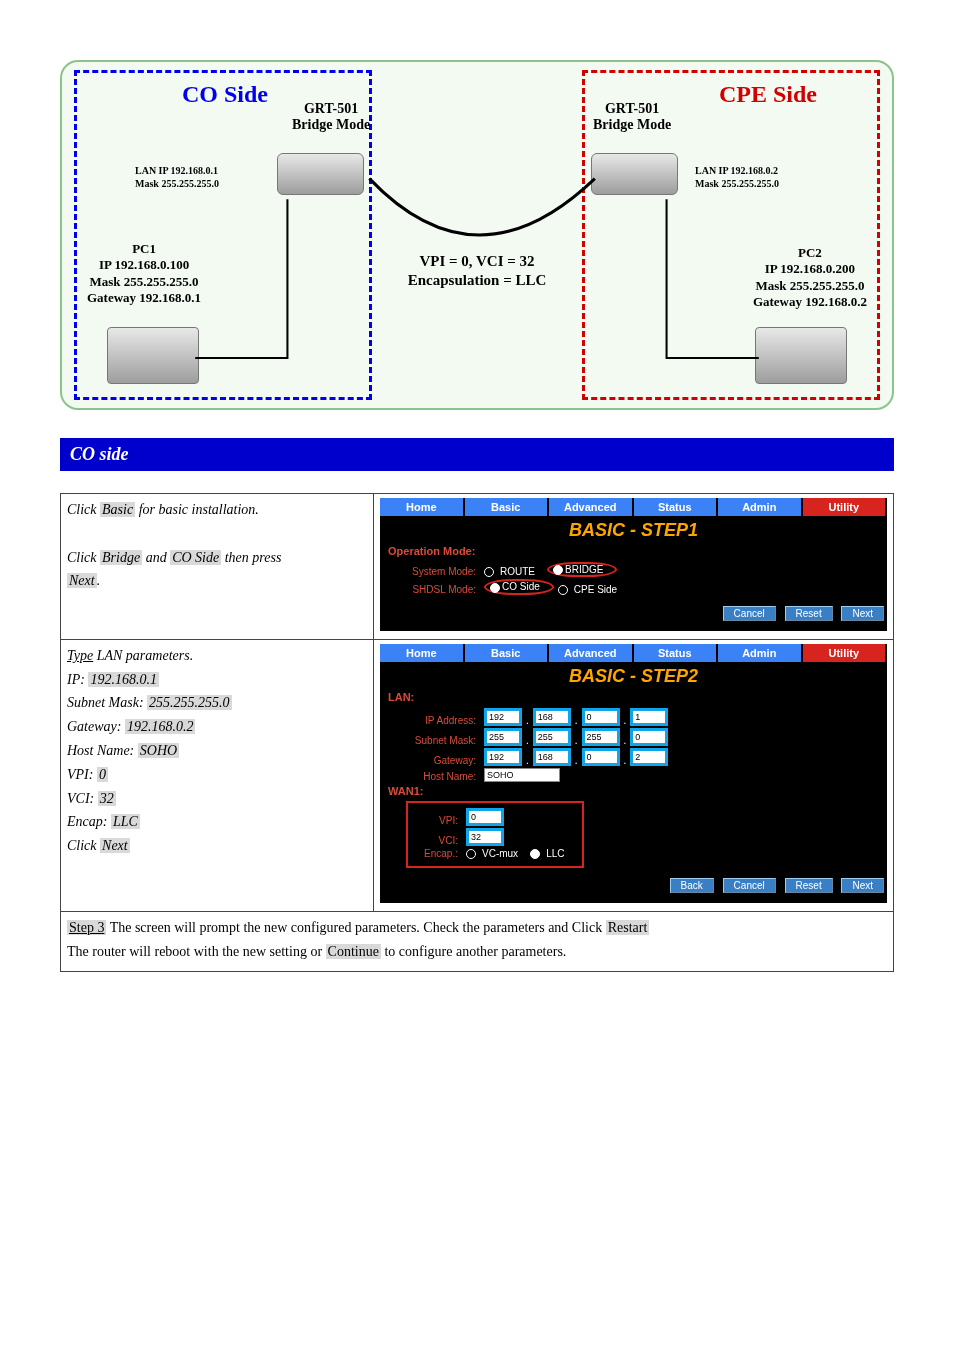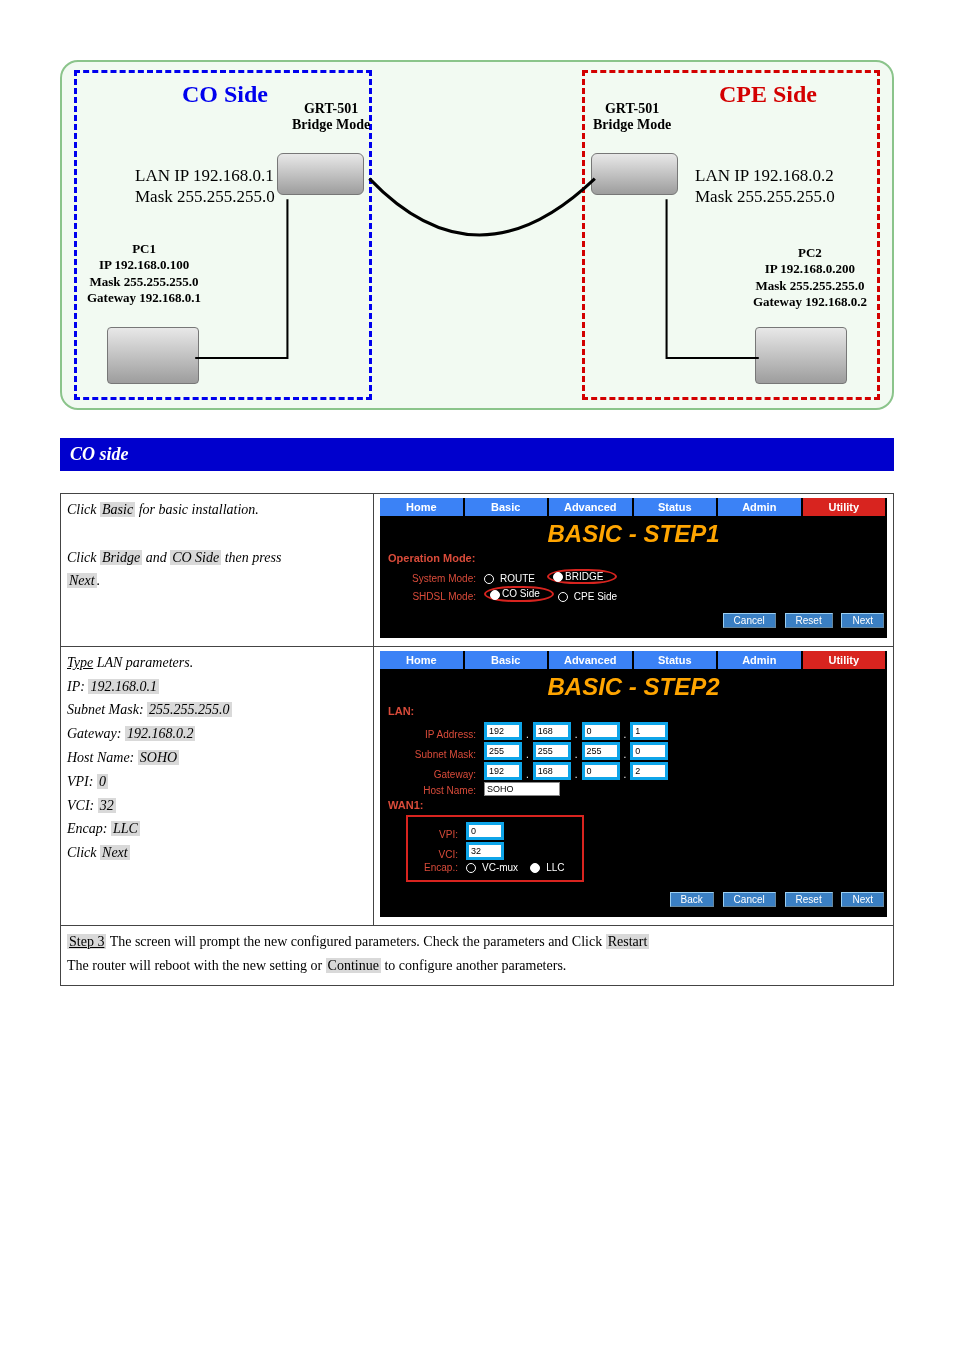--- a/index.html
+++ b/index.html
@@ -37,22 +37,22 @@
   .side-title.co { color: #0000ee; left: 105px; }
   .side-title.cpe { color: #d30000; right: 60px; }
   .device-label {
     font-weight: bold;
     font-size: 14px;
     position: absolute;
     text-align: center;
     line-height: 1.15;
   }
   .lan-label {
-    font-weight: normal;
-    font-size: 17px;
+    font-weight: bold;
+    font-size: 10px;
     position: absolute;
     line-height: 1.25;
   }
   .pc-label {
     font-weight: bold;
     font-size: 13px;
     position: absolute;
     text-align: center;
     line-height: 1.25;
   }
@@ -117,21 +117,21 @@
     font-weight: bold;
     color: #fff;
     border-right: 2px solid #000;
     font-size: 11px;
   }
   .tab.blue { background: #3b82f6; }
   .tab.red  { background: #d8241f; }
   .basic-title {
     color: #ffa500;
     font-weight: bold;
-    font-size: 24px;
+    font-size: 18px;
     text-align: center;
     padding: 4px 0 2px 0;
     font-style: italic;
   }
   .redtxt { color: #d94b3a; font-weight: bold; padding: 2px 8px 4px 8px; font-size: 11px; }
   .field-line { color: #d94b3a; font-size: 10px; padding: 1px 0 1px 26px; display:flex; align-items:flex-end; gap:4px;}
   .field-line .lbl { display:inline-block; width:70px; text-align:right; margin-right:4px;}
   .ip-in { width: 28px; height: 12px; background:#fff; color:#000; border:3px solid #0ea5e9; font-size:9px; padding:0 2px; display:inline-flex; align-items:center;}
   .txt-in { width: 70px; height: 12px; background:#fff; color:#000; border:1px solid #888; font-size:9px; padding:0 2px; display:inline-flex; align-items:center;}
   .btnrow { text-align: right; padding-top: 10px; }
@@ -174,20 +174,22 @@
 Bridge Mode</span></div>
     <div class="router-img" style="top:80px; left:6px;"></div>
     <div class="lan-label" style="top:92px; left:110px; text-align:left;"><span style="white-space:pre;">LAN IP 192.168.0.2
 Mask 255.255.255.0</span></div>
     <div class="pc-label" style="top:172px; right:10px;"><span style="white-space:pre;">PC2
 IP 192.168.0.200
 Mask 255.255.255.0
 Gateway 192.168.0.2</span></div>
     <div class="laptop-img" style="top:254px; right:30px;"></div>
   </div>
+  <div class="center-label"><span style="white-space:pre;">VPI = 0, VCI = 32
+Encapsulation = LLC</span></div>
   <svg class="cable-path" viewBox="0 0 810 330">
     <path d="M 300 110 Q 405 220 520 110" stroke="#000" stroke-width="3" fill="none"></path>
     <path d="M 220 130 L 220 285 L 130 285" stroke="#000" stroke-width="2" fill="none"></path>
     <path d="M 590 130 L 590 285 L 680 285" stroke="#000" stroke-width="2" fill="none"></path>
   </svg>
 </div>
 
 <div class="blue-bar">CO side</div>
 
 <table class="main">

